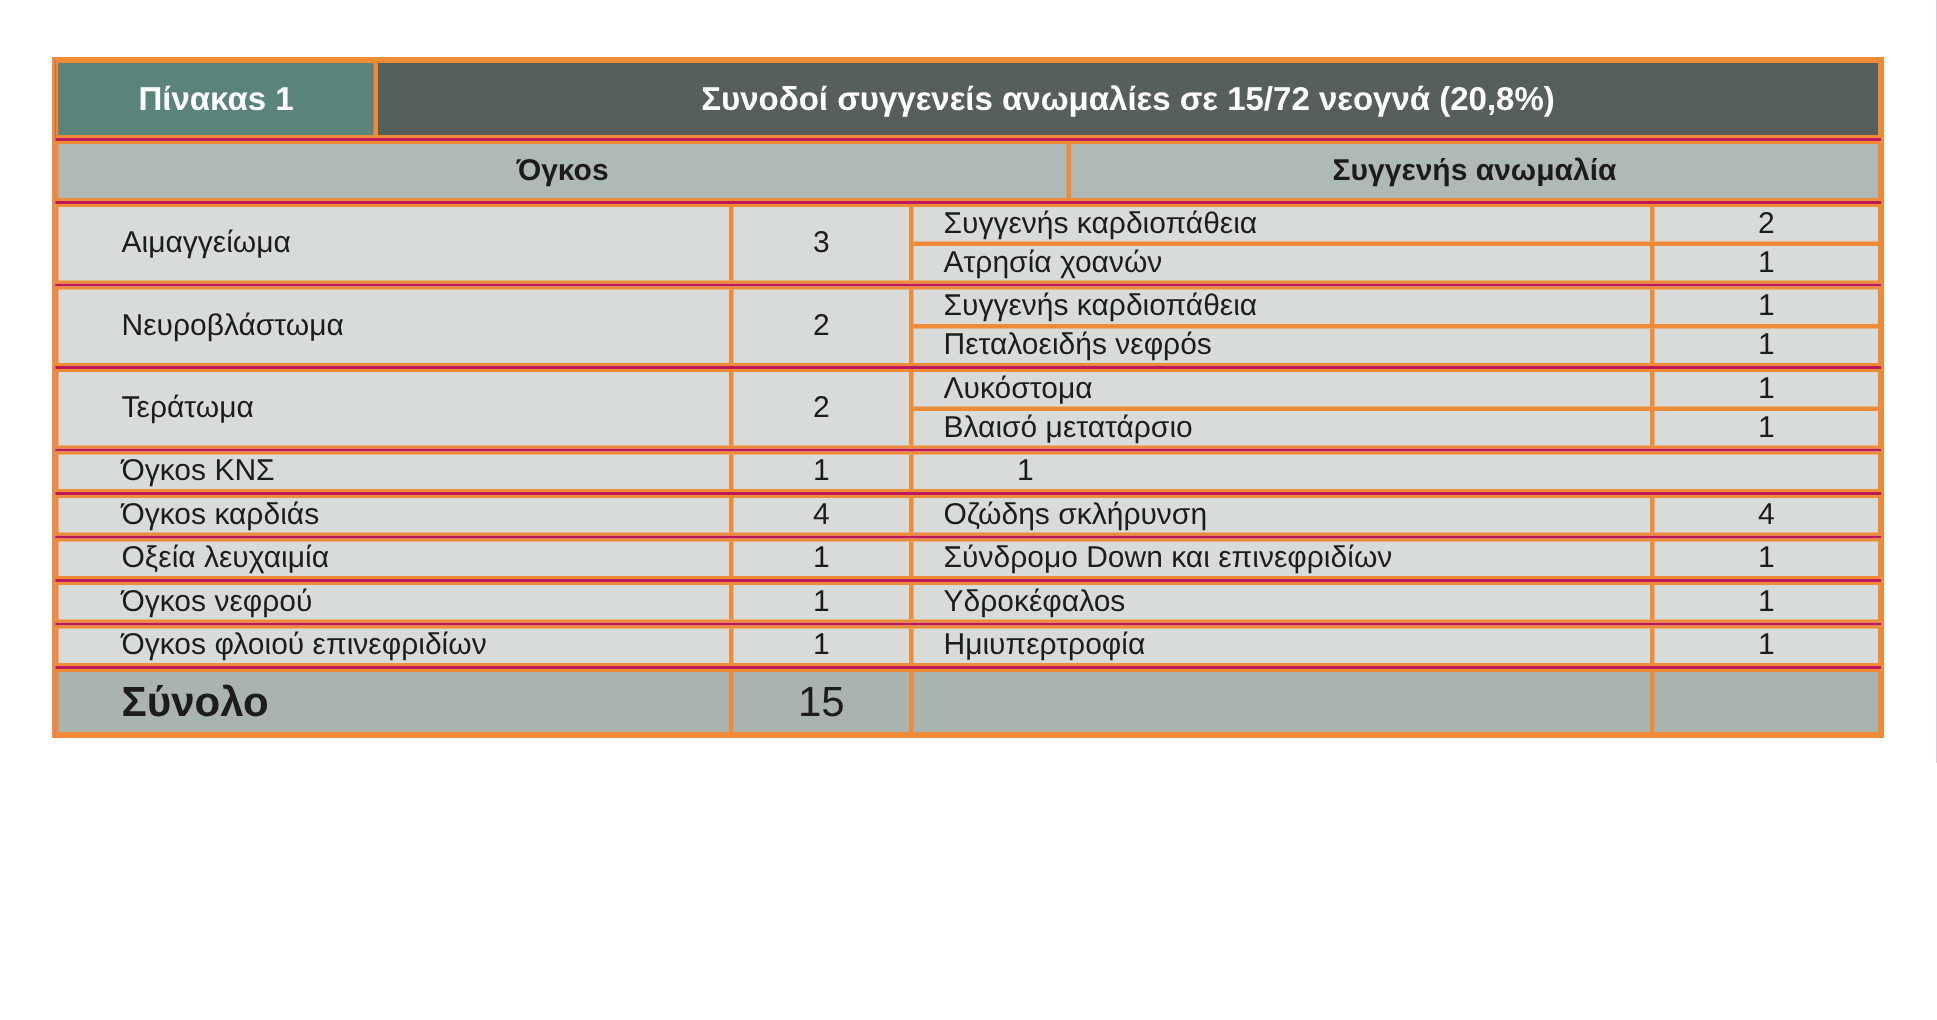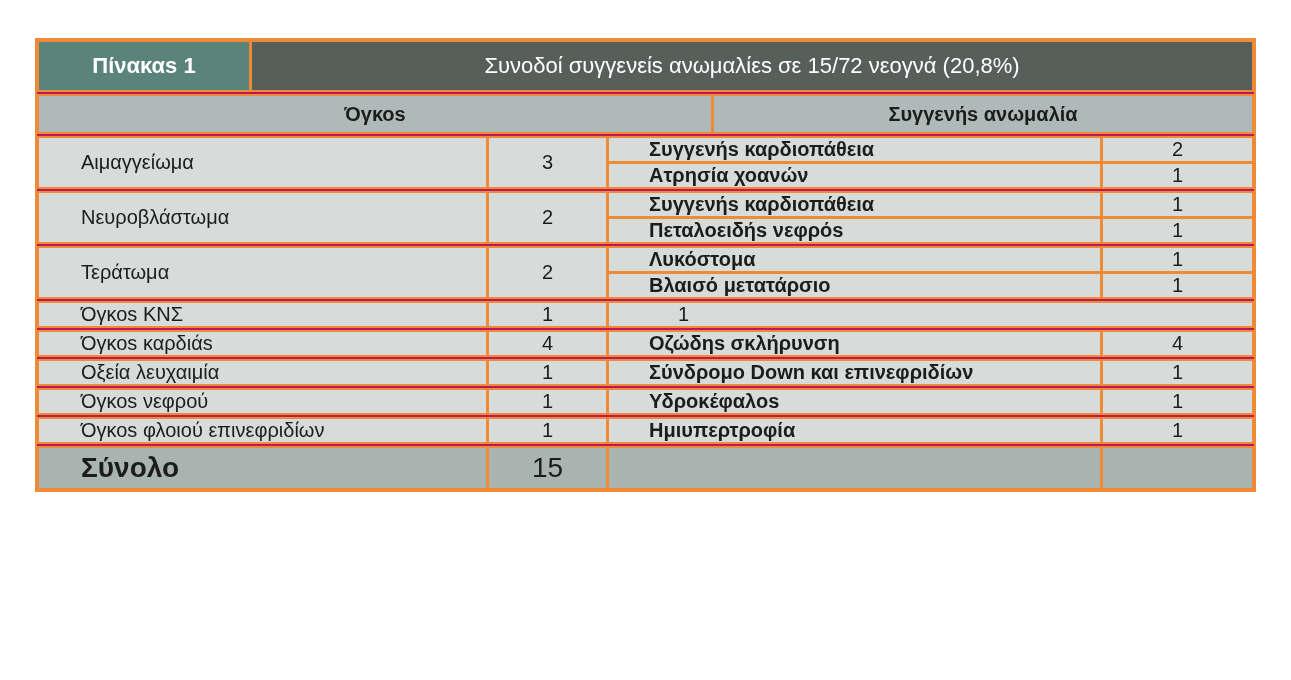--- a/index.html
+++ b/index.html
@@ -18,39 +18,39 @@
   .tablewrap{border:2px solid var(--c-orange); background:#be185d;
     display:flex; flex-direction:column; gap:2px;}
   .box{border:2px solid var(--c-orange); background:var(--c-cell); display:flex; flex-shrink:0;}
 
   
   .band-top{height:52px; background:var(--c-dark);}
   .band-top .label{width:213px; background:var(--c-teal); border-right:3px solid var(--c-orange);
     display:flex; align-items:center; justify-content:center;
     color:#ffffff; font-size:22px; font-weight:bold;}
   .band-top .title{flex:1; display:flex; align-items:center; justify-content:center;
-    color:#ffffff; font-size:22px; font-weight:normal;}
+    color:#ffffff; font-size:22px; font-weight:bold;}
 
   
   .band-cols{height:40px; background:var(--c-head); font-weight:bold; font-size:20px;}
   .band-cols .lefthead{width:675px; border-right:3px solid var(--c-orange);
     display:flex; align-items:center; justify-content:center;}
   .band-cols .righthead{flex:1; display:flex; align-items:center; justify-content:center;}
 
   
   .group{font-size:20px;}
   .lname{width:450px; border-right:3px solid var(--c-orange);
     display:flex; align-items:center; padding-left:42px;}
   .lcount{width:120px; border-right:3px solid var(--c-orange);
     display:flex; align-items:center; justify-content:center;}
   .rstack{flex:1; display:flex; flex-direction:column;}
   .subrow{display:flex; height:36px; flex:1;}
   .subrow + .subrow{border-top:3px solid var(--c-orange);}
   .rname{flex:1; border-right:3px solid var(--c-orange);
-    display:flex; align-items:center; padding-left:40px;font-weight:bold;}
+    display:flex; align-items:center; padding-left:20px;}
   .rcount{width:149px; display:flex; align-items:center; justify-content:center;}
 
   
   .footer{height:44px; background:var(--c-foot); font-size:28px;}
   .footer .lname{font-weight:bold;}
 </style>
 </head>
 <body>
 
 <div class="page">

